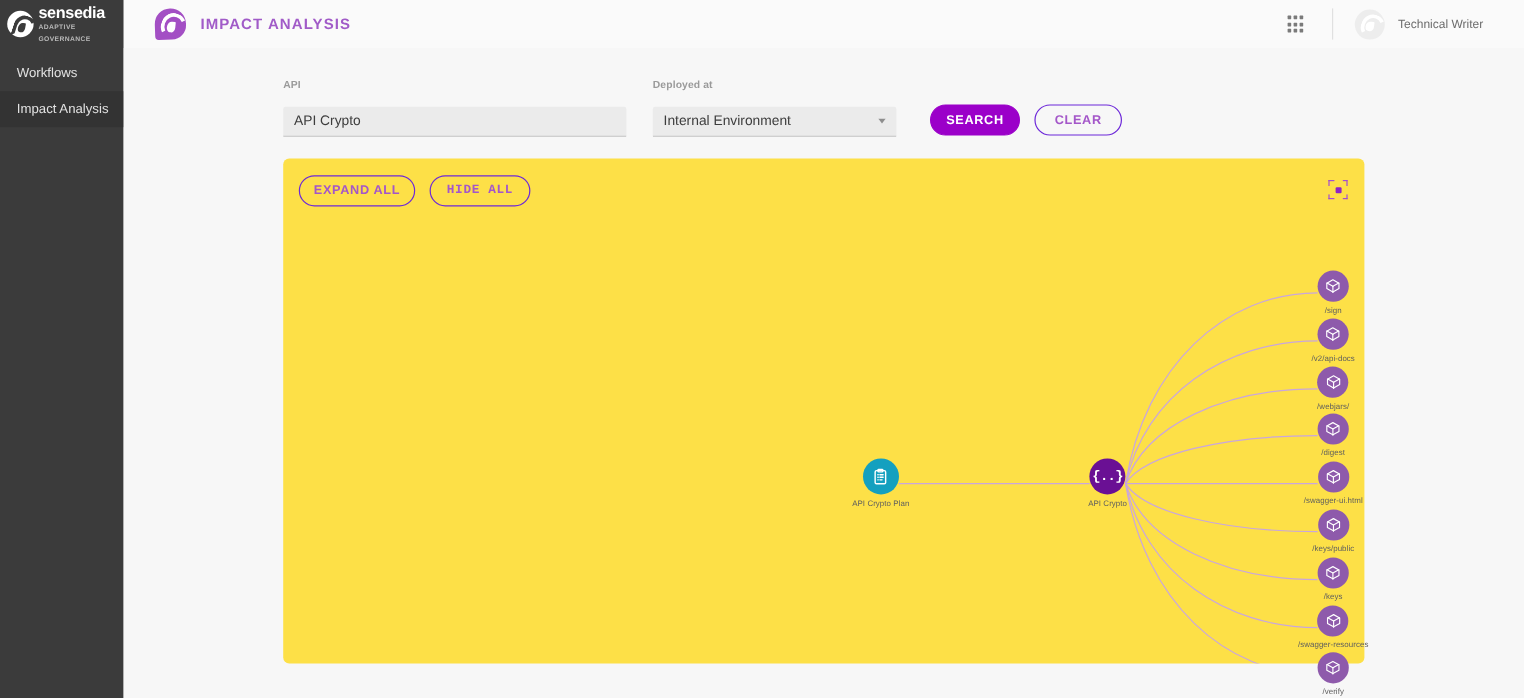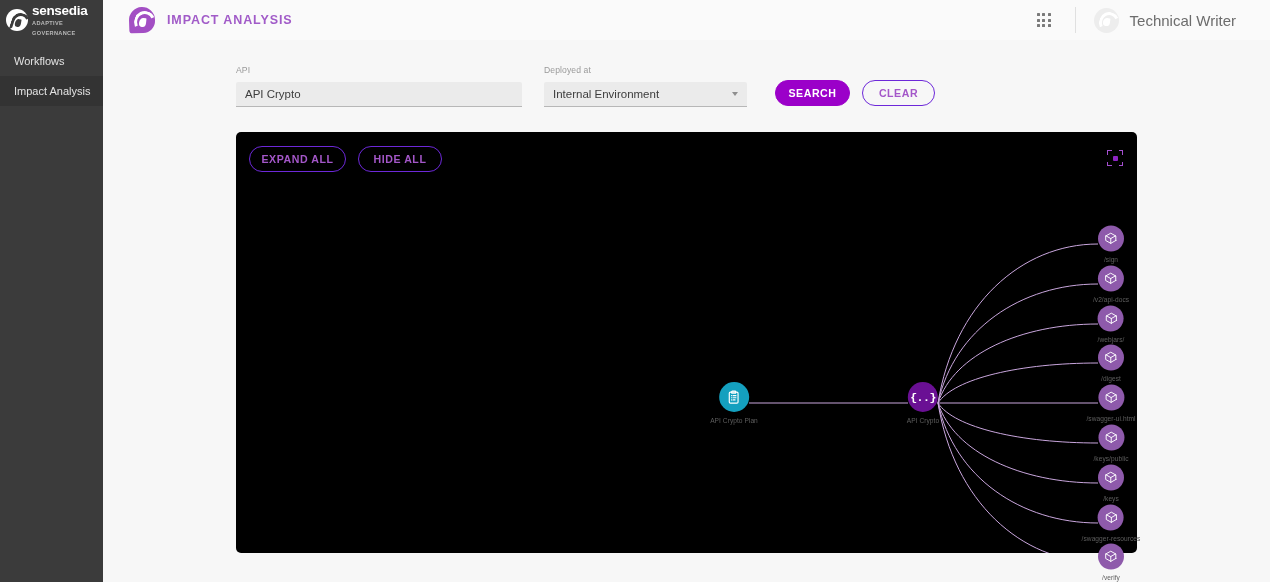--- a/index.html
+++ b/index.html
@@ -133,39 +133,39 @@
   }
   #avatar::after {
     content: ""; position: absolute;
     left: 9px; top: 10px; width: 7px; height: 8px;
     background: #ffffff;
     border-radius: 60% 10% 50% 45%;
     transform: rotate(8deg);
   }
   #user-name {
     margin-left: 11px; margin-right: 34px;
-    color: #6c6c6c; font-size: 15px;
+    color: #6c6c6c; font-size: 10px;
   }
 
   
   #content {
     position: absolute; left: 103px; top: 40px;
     width: 1167px; height: 542px;
     background: #f7f7f7;
   }
 
   
   #filters {
     position: absolute; left: 133px; top: 25px;
     display: flex; align-items: flex-end;
   }
   .field { position: relative; }
   .field-label {
     font-size: 8.6px; color: #9a9a9a;
-    margin-bottom: 7px; display: block; letter-spacing: 0.1px;
+    margin-bottom: 14px; display: block; letter-spacing: 0.1px; font-weight: bold;
   }
   .field-box {
     background: #ebebeb;
     border-bottom: 1px solid #b7b7b7;
     border-radius: 2px 2px 0 0;
     height: 25px;
     display: flex; align-items: center;
     padding: 0 9px;
     font-size: 11.5px; color: #3d3d3d;
     cursor: text;
@@ -191,25 +191,25 @@
   }
   .pill.solid { background: #9b00c9; color: #ffffff; border: 1px solid #9b00c9; }
   .pill.outline { background: transparent; color: #a457c9; border: 1px solid #6d28d9; }
   #btn-search { width: 75px; margin-left: 28px; margin-bottom: 1px; }
   #btn-clear  { width: 73px; margin-left: 12px; margin-bottom: 1px; }
 
   
   #card {
     position: absolute; left: 133px; top: 92px;
     width: 901px; height: 421px;
-    background: #000000; border-radius: 5px;
+    background: #fde047; border-radius: 5px;
   }
   #card-actions { position: absolute; left: 13px; top: 14px; display: flex; }
   #btn-expand { width: 97px; margin-right: 12px; }
-  #btn-hide   { width: 84px; }
+  #btn-hide   { width: 84px; font-family: Liberation Mono, monospace; }
   #btn-fullscreen {
     position: absolute; right: 14px; top: 18px;
     width: 16px; height: 16px; cursor: pointer;
   }
   #btn-fullscreen span {
     position: absolute; width: 4.5px; height: 4.5px;
     border: 1.6px solid #a44fd0;
   }
   #btn-fullscreen .tl { left: 0; top: 0; border-right: none; border-bottom: none; }
   #btn-fullscreen .tr { right: 0; top: 0; border-left: none; border-bottom: none; }

